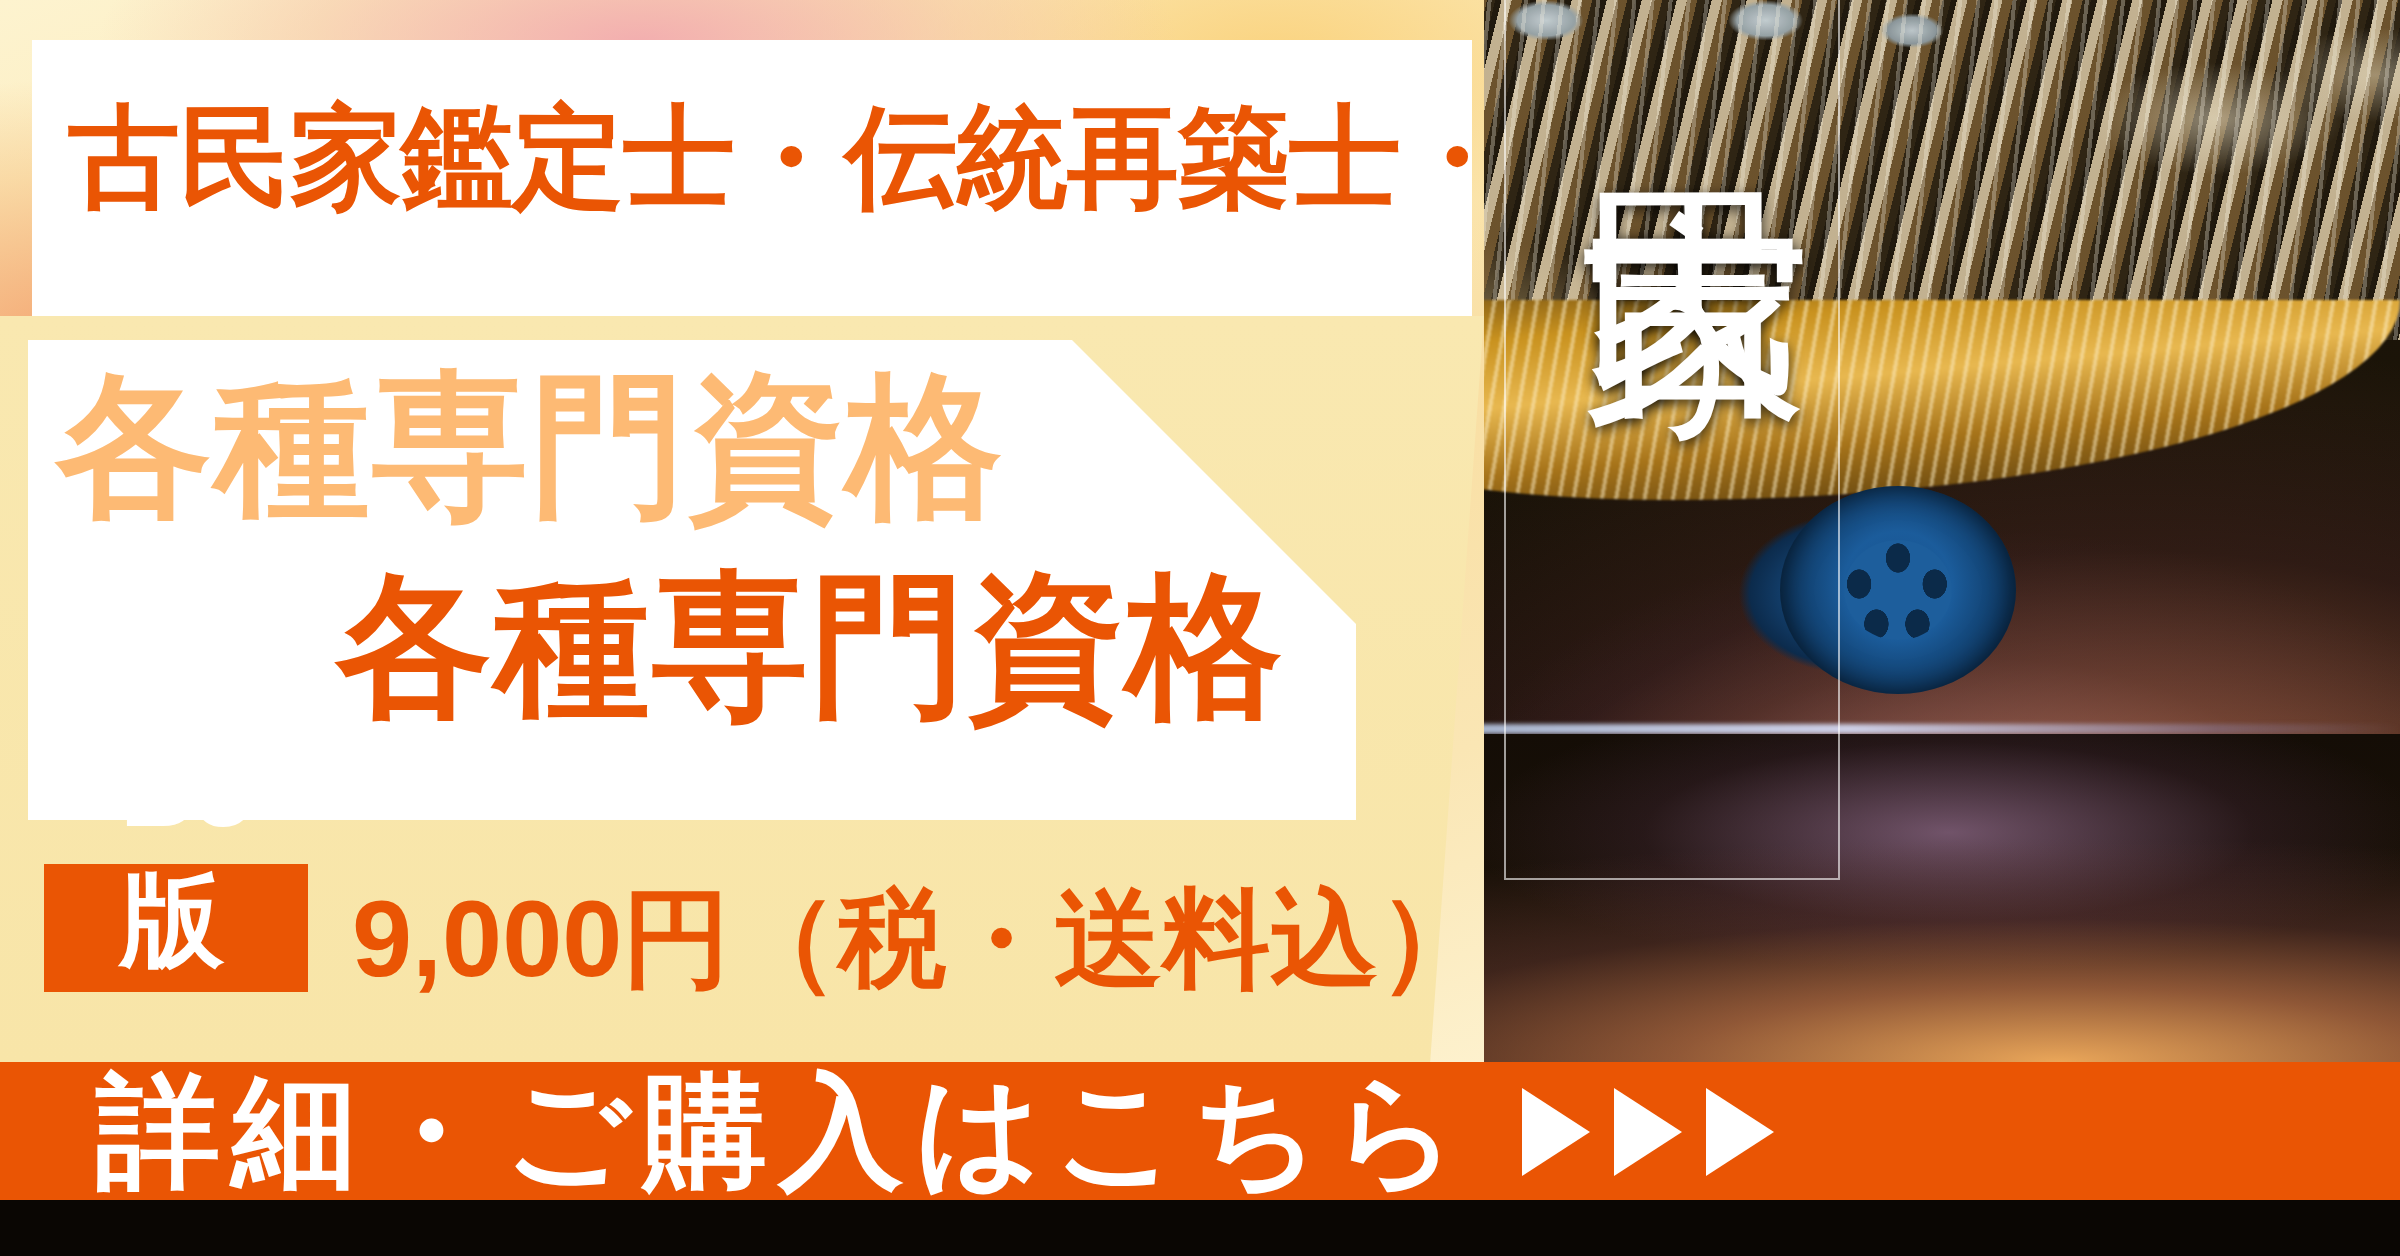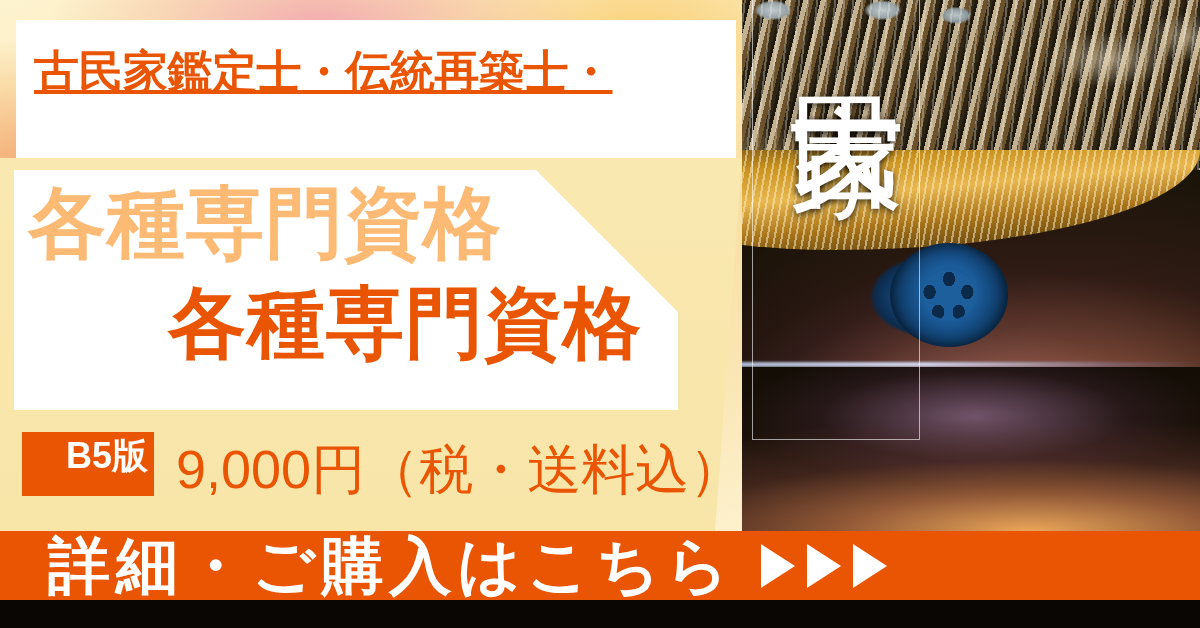--- a/index.html
+++ b/index.html
@@ -146,21 +146,21 @@
   }
 
   
   .panel-top{
     position:absolute; left:16px; top:20px; width:720px; height:138px;
     background:#fff;
   }
   .panel-top .t1,.panel-top .t2{
     position:absolute; left:18px;
     font-weight:bold; color:#ea5504;
-    font-size:45px; letter-spacing:-0.5px; white-space:nowrap;text-decoration:underline;
+    font-size:56px; letter-spacing:-0.5px; white-space:nowrap;
   }
   .panel-top .t1{ top:22px; }
   .panel-top .t2{ top:74px; }
 
   
   .panel-main{
     position:absolute; left:14px; top:170px; width:664px; height:240px;
     background:#fff;
     clip-path:polygon(0 0, 522px 0, 664px 142px, 664px 240px, 0 240px);
   }
@@ -172,28 +172,28 @@
   .headline2{
     position:absolute; left:168px; top:284px;
     font-weight:bold; color:#ea5504;
     font-size:78px; line-height:1; letter-spacing:1px; white-space:nowrap;
   }
 
   
   .badge{
     position:absolute; left:22px; top:432px; width:132px; height:64px;
     background:#ea5504; color:#fff;
-    font-weight:bold; font-size:36px;
-    display:flex; align-items:flex-start; justify-content:center;
+    font-weight:bold; font-size:52px;
+    display:flex; align-items:flex-end; justify-content:center;
     letter-spacing:0;
     padding-left:38px;
   }
   .price{
     position:absolute; left:176px; top:434px;
-    color:#ea5504; font-size:54px; font-weight:normal;
+    color:#ea5504; font-size:54px; font-weight:bold;
     white-space:nowrap; letter-spacing:0;
   }
 
   
   .cta{
     position:absolute; left:0; top:531px; width:1200px; height:69px;
     background:#ea5504;
     display:flex; align-items:center;
   }
   .cta-text{

